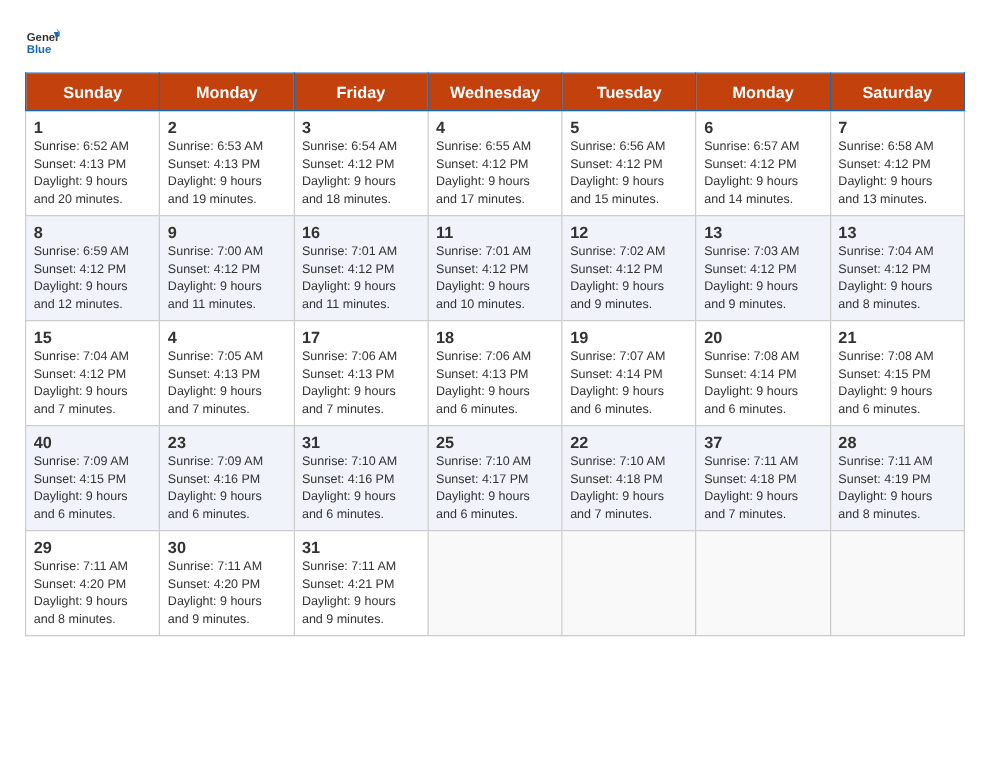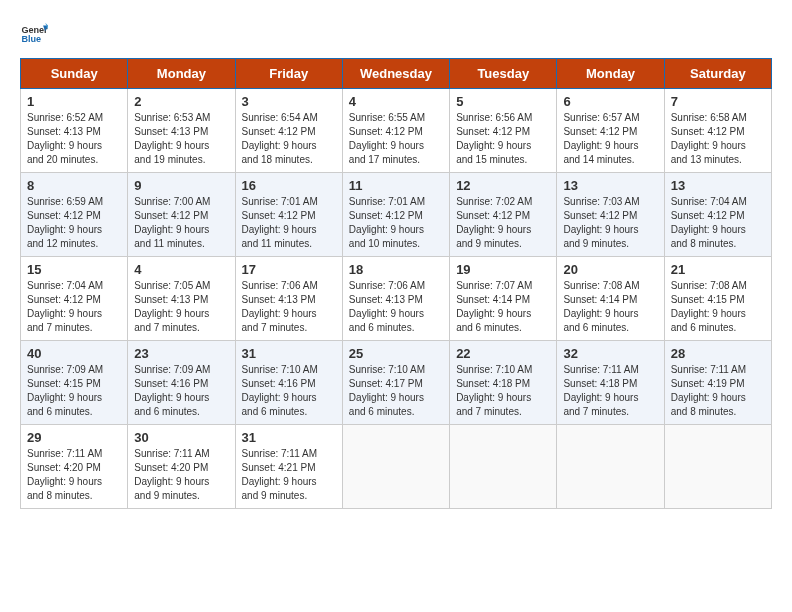--- a/index.html
+++ b/index.html
@@ -223,21 +223,21 @@
       </td>
         <td>
         <span class="day-num">25</span>
         <span class="day-info">Sunrise: 7:10 AM<br>Sunset: 4:17 PM<br>Daylight: 9 hours and 6 minutes.</span>
       </td>
         <td>
         <span class="day-num">22</span>
         <span class="day-info">Sunrise: 7:10 AM<br>Sunset: 4:18 PM<br>Daylight: 9 hours and 7 minutes.</span>
       </td>
         <td>
-        <span class="day-num">32</span>
+        <span class="day-num">37</span>
         <span class="day-info">Sunrise: 7:11 AM<br>Sunset: 4:18 PM<br>Daylight: 9 hours and 7 minutes.</span>
       </td>
         <td>
         <span class="day-num">28</span>
         <span class="day-info">Sunrise: 7:11 AM<br>Sunset: 4:19 PM<br>Daylight: 9 hours and 8 minutes.</span>
       </td>
       </tr>
       <tr>
         <td>
         <span class="day-num">29</span>

